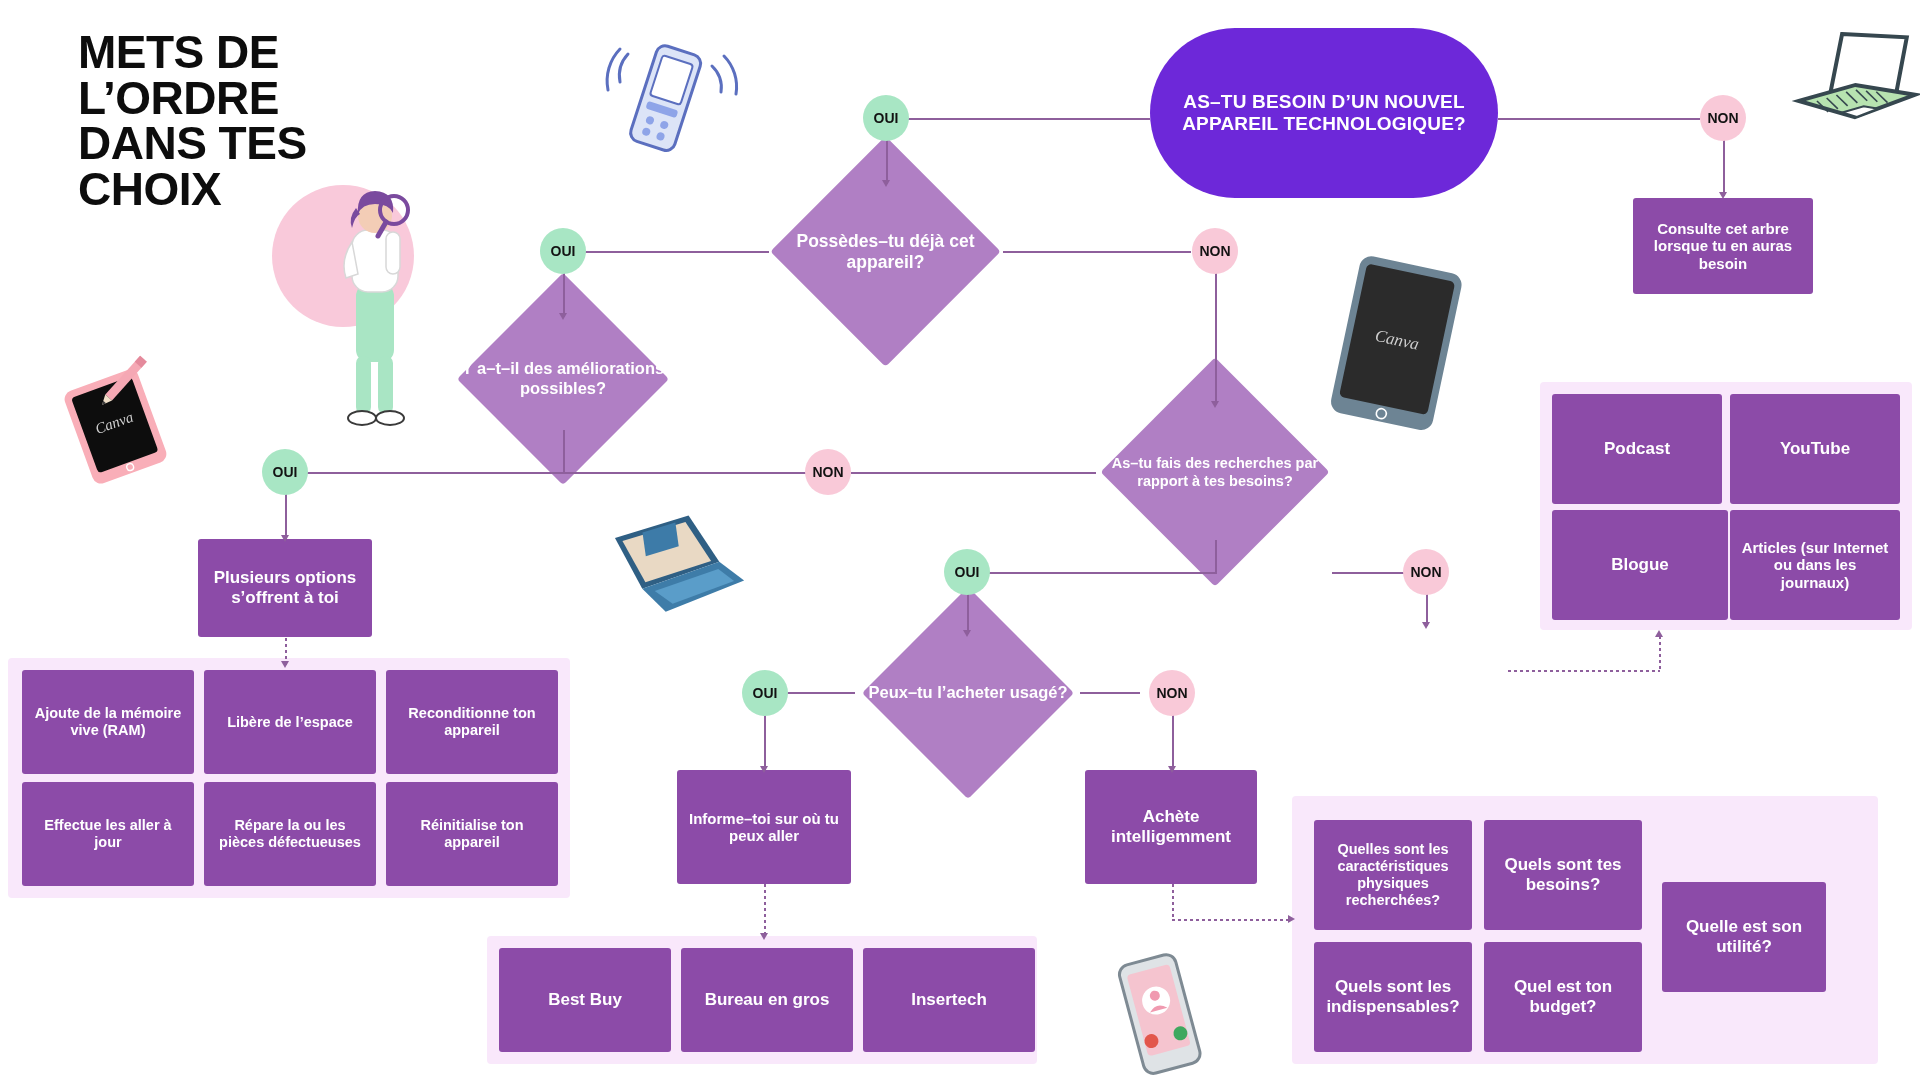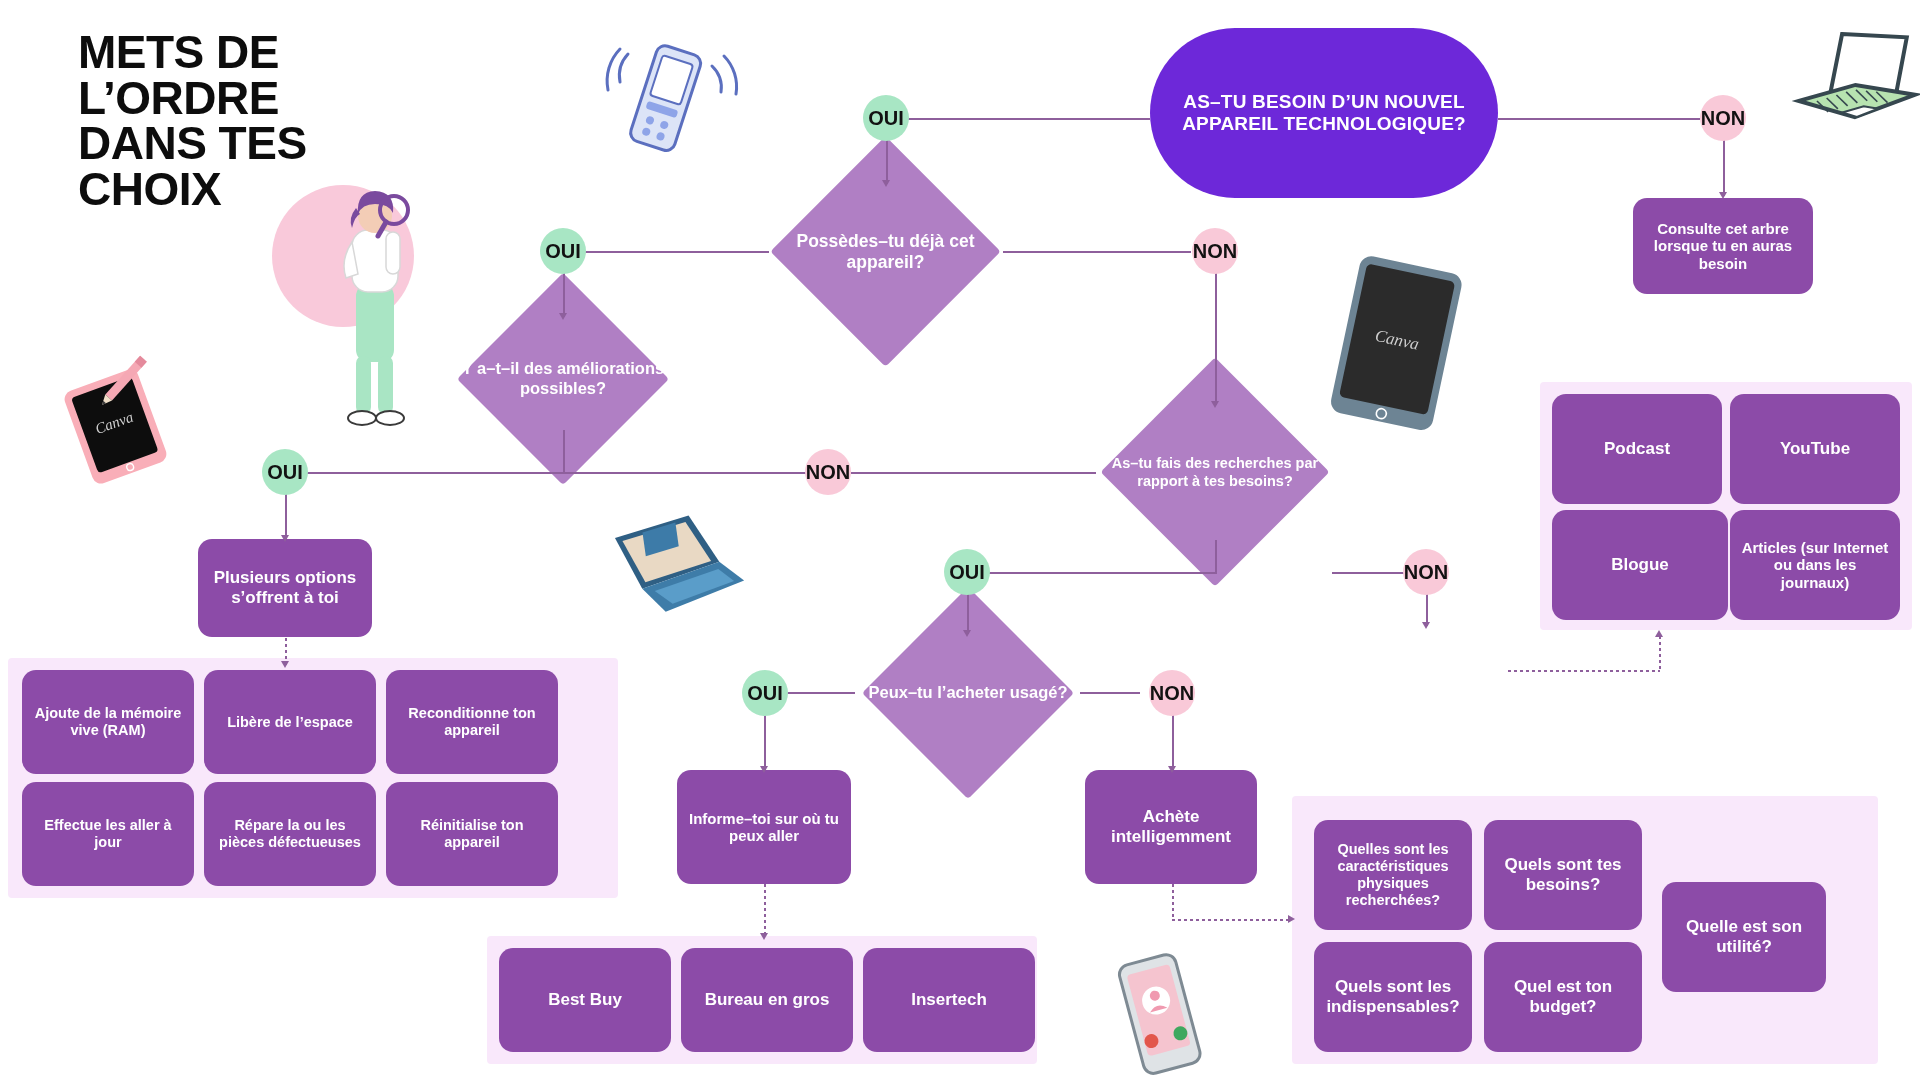--- a/index.html
+++ b/index.html
@@ -22,21 +22,21 @@
   .node{
     position:absolute;box-sizing:border-box;
     display:flex;align-items:center;justify-content:center;text-align:center;
     color:#ffffff;font-weight:bold;line-height:1.16;
   }
   .start{
     background:#6d28d9;border-radius:100px;
     font-size:19px;letter-spacing:0.2px;padding:0 26px;
     text-transform:uppercase;
   }
-  .box{background:#8c4ba8;border-radius:14px;padding:6px 10px;font-size:17px;}
+  .box{background:#8c4ba8;border-radius:3px;padding:6px 10px;font-size:17px;}
   .box.sm{font-size:15px;}
   .box.xs{font-size:14.5px;}
 
   
   .diamond{position:absolute;}
   .diamond .shape{
     position:absolute;inset:0;background:#b07fc4;
     transform:rotate(45deg);border-radius:4px;
   }
   .diamond .dlabel{
@@ -44,21 +44,21 @@
     text-align:center;color:#fff;font-weight:bold;line-height:1.2;
     font-size:16.5px;padding:0 6px;box-sizing:border-box;
   }
   .diamond.big .dlabel{font-size:17.5px;}
   .diamond.small .dlabel{font-size:14.5px;}
 
   
   .badge{
     position:absolute;border-radius:50%;
     display:flex;align-items:center;justify-content:center;
-    font-weight:bold;font-size:20px;color:#121212;z-index:6;
+    font-weight:bold;font-size:14px;color:#121212;z-index:6;
   }
   .badge.oui{background:#a8e6c4;}
   .badge.non{background:#f9c9d8;}
 
   
   .ln{position:absolute;background:#8e5f9c;z-index:1;}
   .ln.h{height:1.6px;}
   .ln.v{width:1.6px;}
   .dot{position:absolute;z-index:1;
     background-image:linear-gradient(to bottom,#8e5f9c 50%,rgba(0,0,0,0) 0%);
@@ -281,21 +281,21 @@
     <div class="dlabel">Peux–tu l’acheter usagé?</div>
   </div>
 
   <div class="badge oui" style="left:742px;top:670px;width:46px;height:46px;">OUI</div>
   <div class="badge non" style="left:1149px;top:670px;width:46px;height:46px;">NON</div>
 
   <div class="node box sm" style="left:677px;top:770px;width:174px;height:114px;">Informe–toi sur où tu peux aller</div>
 
   <div class="node box" style="left:1085px;top:770px;width:172px;height:114px;">Achète intelligemment</div>
 
-  <div class="panel" style="left:8px;top:658px;width:610px;height:240px;">
+  <div class="panel" style="left:8px;top:658px;width:562px;height:240px;">
     <div class="node box xs" style="left:14px;top:12px;width:172px;height:104px;">Ajoute de la mémoire vive (RAM)</div>
     <div class="node box xs" style="left:196px;top:12px;width:172px;height:104px;">Libère de l’espace</div>
     <div class="node box xs" style="left:378px;top:12px;width:172px;height:104px;">Reconditionne ton appareil</div>
     <div class="node box xs" style="left:14px;top:124px;width:172px;height:104px;">Effectue les aller à jour</div>
     <div class="node box xs" style="left:196px;top:124px;width:172px;height:104px;">Répare la ou les pièces défectueuses</div>
     <div class="node box xs" style="left:378px;top:124px;width:172px;height:104px;">Réinitialise ton appareil</div>
   </div>
 
   <div class="panel" style="left:487px;top:936px;width:550px;height:128px;">
     <div class="node box" style="left:12px;top:12px;width:172px;height:104px;">Best Buy</div>

